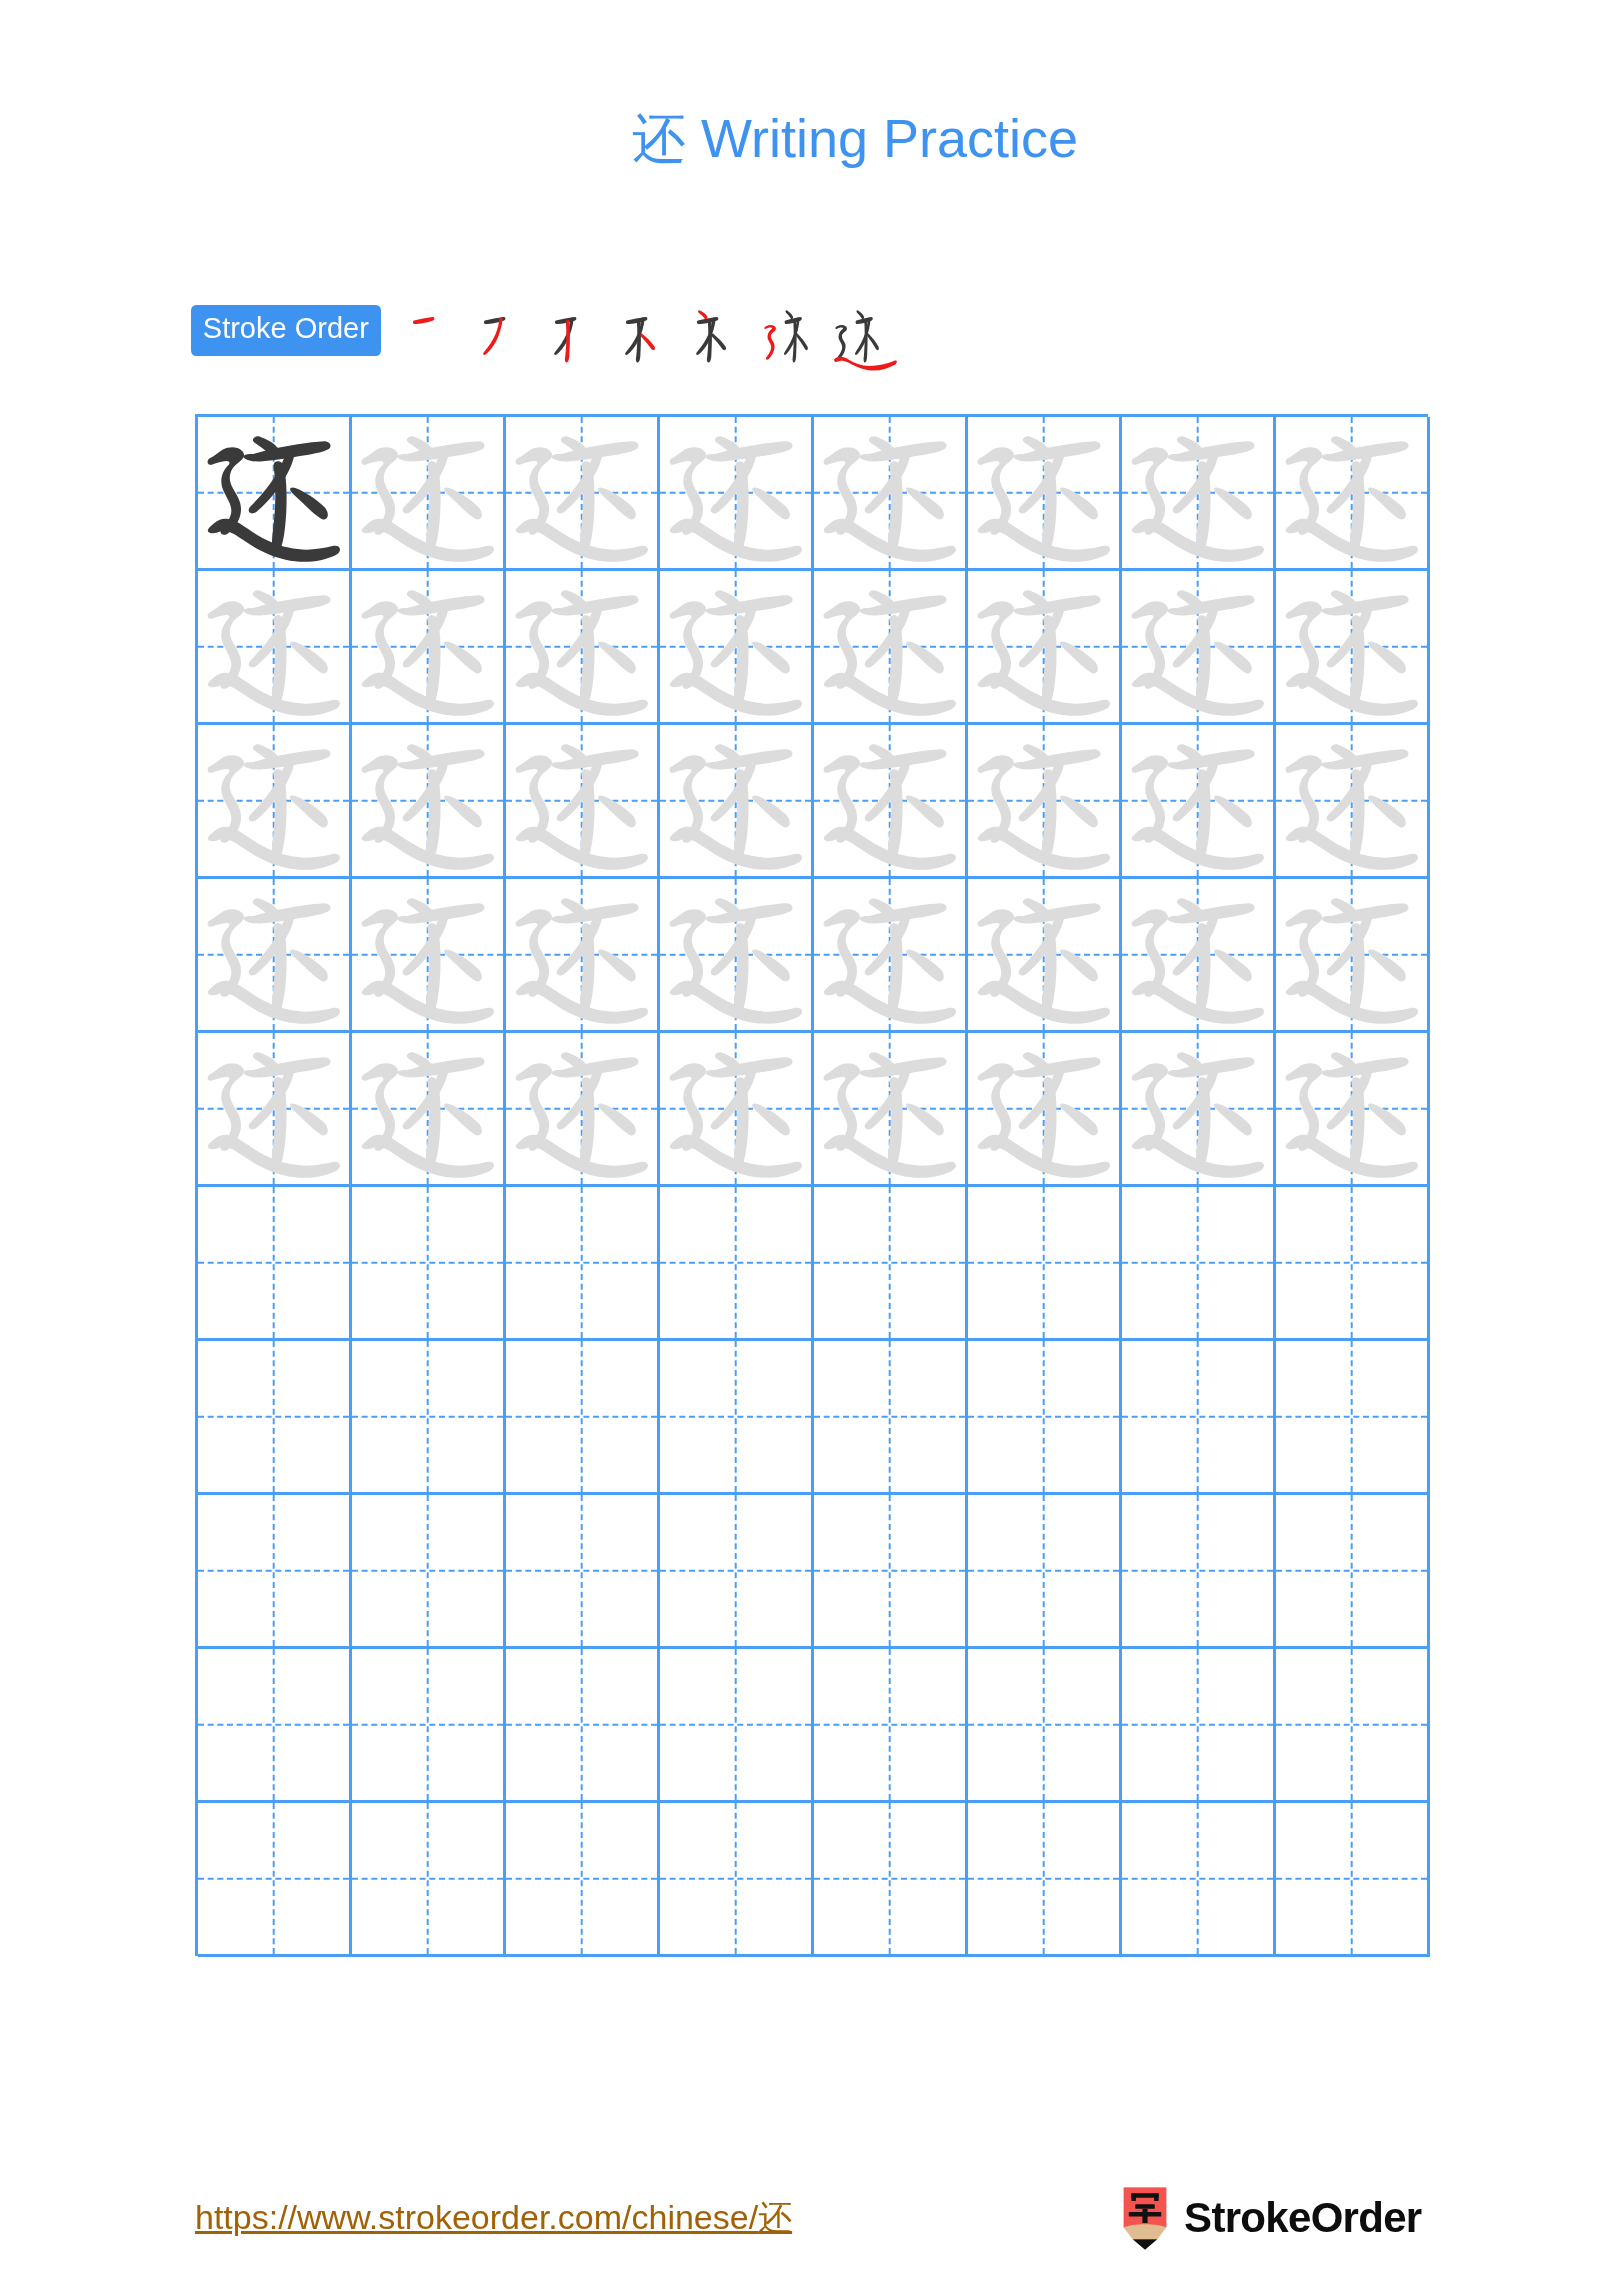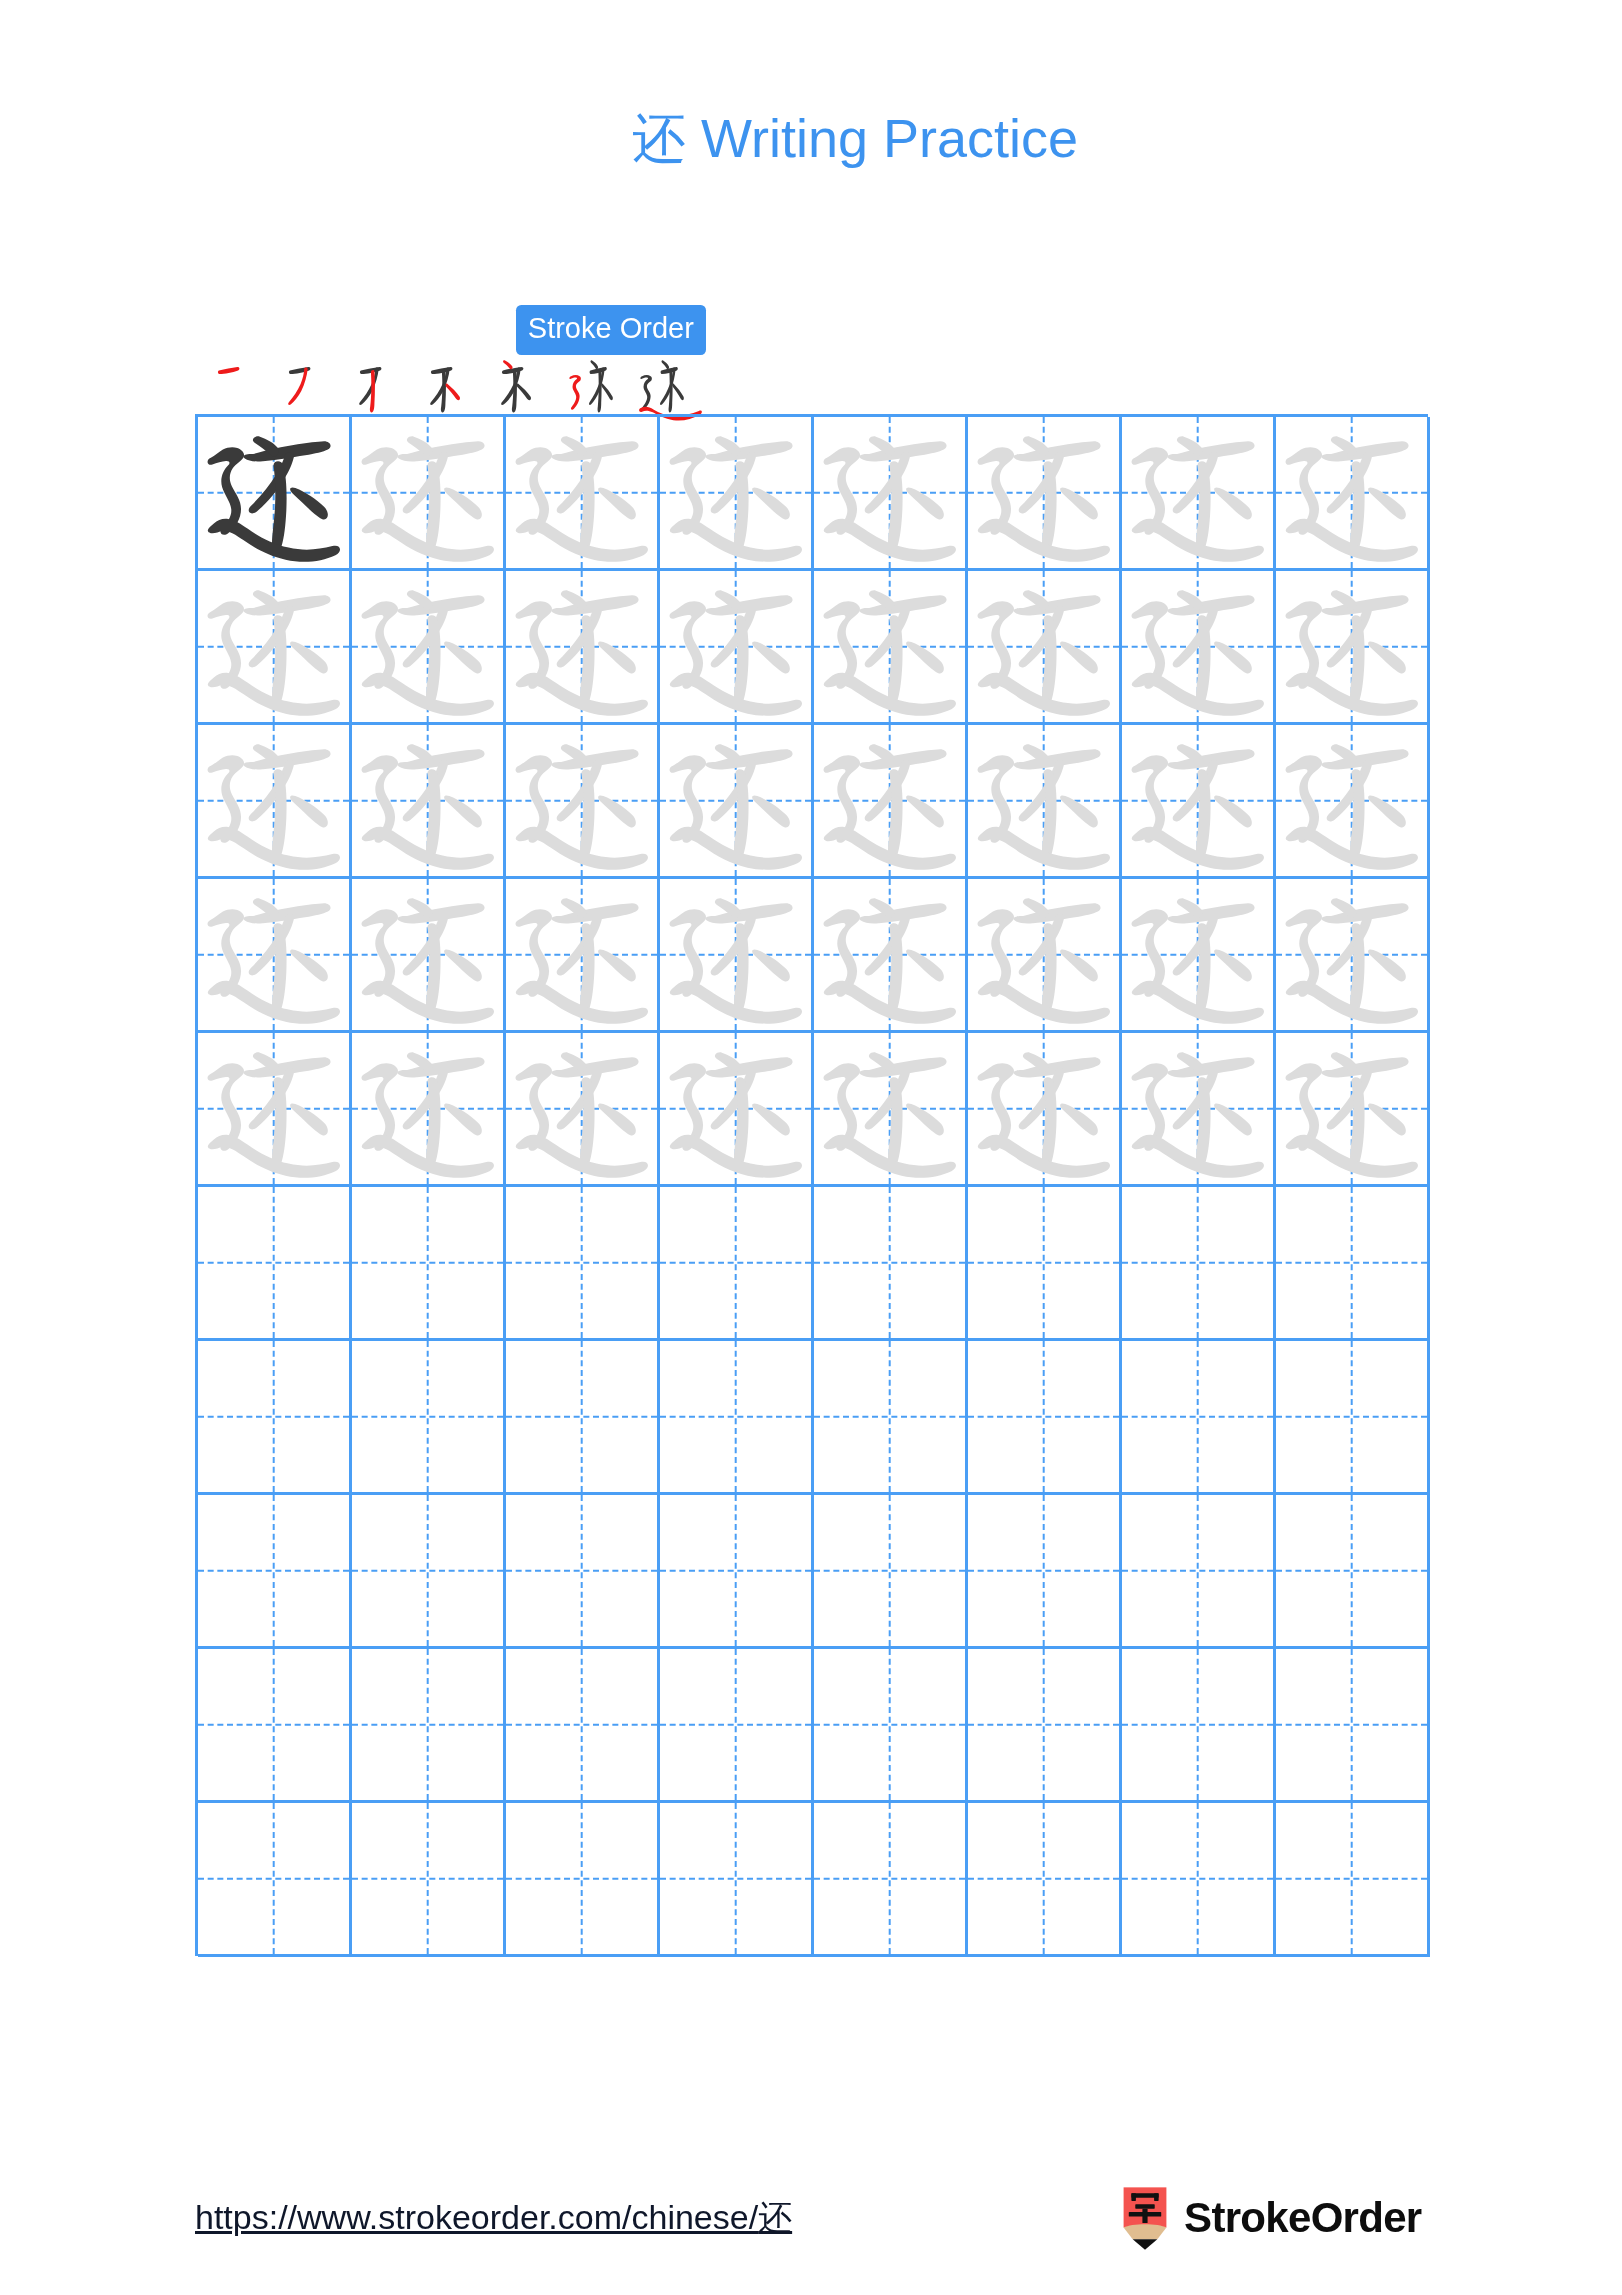--- a/index.html
+++ b/index.html
@@ -31,25 +31,24 @@
     margin-left: 44px;
   }
   #page-title .han {
     font-family: "DejaVu Sans", sans-serif;
   }
 
   
   #stroke-order-row {
     position: absolute;
     top: 305px;
-    left: 185px;
+    left: 191px;
     height: 72px;
     display: flex;
-    align-items: flex-end;
-    flex-direction: column;
+    align-items: flex-start;
   }
   #stroke-order-badge {
     display: inline-block;
     background: #3d93ef;
     color: #ffffff;
     font-size: 29px;
     line-height: 1;
     padding: 9.2px 11.8px 11.8px 11.8px;
     border-radius: 5.2px;
     white-space: nowrap;
@@ -133,21 +132,21 @@
     left: 195px;
     top: 2182px;
     width: 1233px;
     height: 72px;
     display: flex;
     align-items: center;
     justify-content: space-between;
   }
   #footer-url {
     font-size: 34px;
-    color: #0f172a;
+    color: #a16207;
     white-space: nowrap;
     font-family: "Liberation Sans", sans-serif;
   }
   #footer-url .han { font-family: "DejaVu Sans", sans-serif; }
   #footer-brand {
     display: flex;
     align-items: center;
     gap: 15px;
     margin-right: 6.5px;
   }

